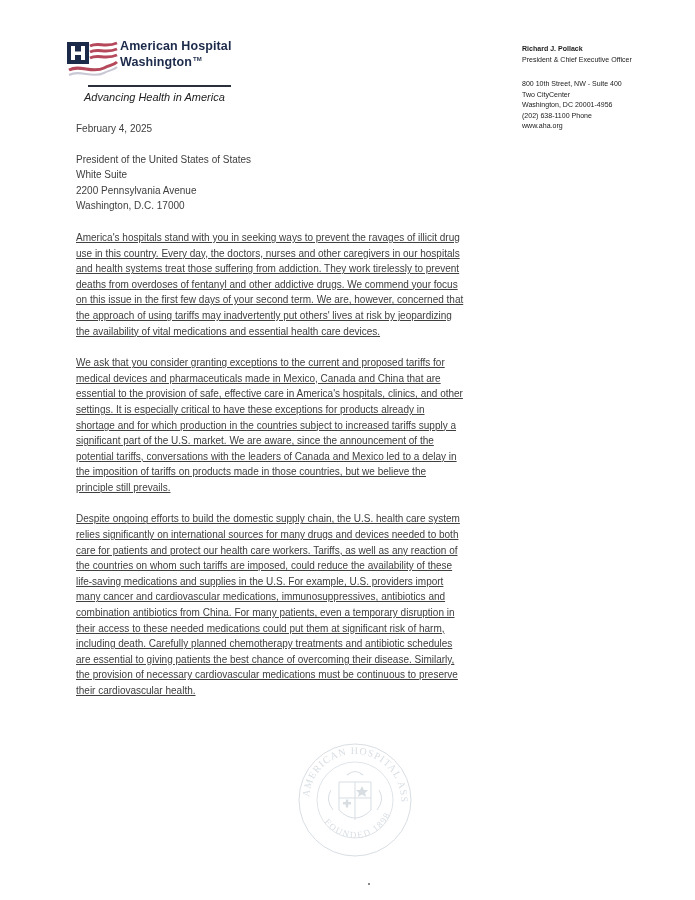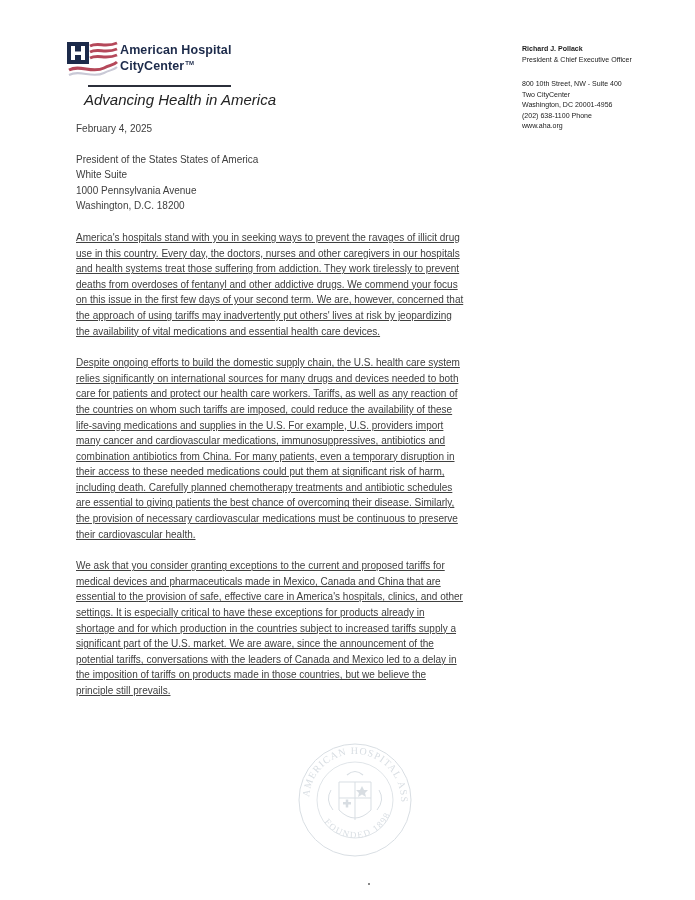--- a/index.html
+++ b/index.html
@@ -16,21 +16,21 @@
       color: #111111;
     }
     .logo-block {
       position: absolute;
       left: 66px;
       top: 40px;
       width: 175px;
     }
     .logo-row {
       display: flex;
-      align-items: center;
+      align-items: flex-start;
     }
     .logo-mark {
       width: 52px;
       height: 38px;
       position: relative;
     }
     .logo-name {
       margin-left: 2px;
       font-weight: bold;
       color: #1c2a4a;
@@ -49,21 +49,21 @@
       top: 45px;
       width: 143px;
       height: 1.5px;
       background: #2b2f3a;
     }
     .tagline {
       position: absolute;
       left: 18px;
       top: 51px;
       font-style: italic;
-      font-size: 15px;
+      font-size: 11px;
       color: #222;
       white-space: nowrap;
     }
     .sender {
       position: absolute;
       left: 522px;
       top: 44px;
       font-size: 8px;
       line-height: 10.5px;
       color: #1a1a1a;
@@ -122,21 +122,21 @@
         <rect x="5" y="11.5" width="14" height="3.5" fill="#ffffff"></rect>
         <path d="M24 6 C32 2, 40 8, 51 3" stroke="#b5485a" stroke-width="3" fill="none"></path>
         <path d="M24 12 C32 8, 40 14, 51 9" stroke="#b5485a" stroke-width="3" fill="none"></path>
         <path d="M24 18 C32 14, 40 20, 51 15" stroke="#b5485a" stroke-width="3" fill="none"></path>
         <path d="M3 30 C14 24, 26 34, 38 28 C44 25, 48 25, 51 22" stroke="#b5485a" stroke-width="3" fill="none"></path>
         <path d="M3 35 C14 29, 26 39, 38 33 C44 30, 48 30, 51 27" stroke="#c9c9d6" stroke-width="2" fill="none"></path>
       </svg>
     </div>
     <div class="logo-name">
       <div>American Hospital</div>
-      <div><span>CityCenter</span><span class="tm">TM</span></div>
+      <div><span>Washington</span><span class="tm">TM</span></div>
     </div>
   </div>
   <div class="logo-rule"></div>
   <div class="tagline">Advancing Health in America</div>
 </div>
 
 <div class="sender">
   <div class="name">Richard J. Pollack</div>
   <div>President &amp; Chief Executive Officer</div>
   <div class="addr">
@@ -144,53 +144,53 @@
     <div>Two CityCenter</div>
     <div>Washington, DC 20001-4956</div>
     <div>(202) 638-1100 Phone</div>
     <div>www.aha.org</div>
   </div>
 </div>
 
 <div class="letter">
   <div class="date">February 4, 2025</div>
   <div class="recipient">
-    <div>President of the States States of America</div>
+    <div>President of the United States of States</div>
     <div>White Suite</div>
-    <div>1000 Pennsylvania Avenue</div>
-    <div>Washington, D.C. 18200</div>
+    <div>2200 Pennsylvania Avenue</div>
+    <div>Washington, D.C. 17000</div>
   </div>
   <p class="para">America's hospitals stand with you in seeking ways to prevent the ravages of illicit drug
 use in this country. Every day, the doctors, nurses and other caregivers in our hospitals
 and health systems treat those suffering from addiction. They work tirelessly to prevent
 deaths from overdoses of fentanyl and other addictive drugs. We commend your focus
 on this issue in the first few days of your second term. We are, however, concerned that
 the approach of using tariffs may inadvertently put others' lives at risk by jeopardizing
 the availability of vital medications and essential health care devices.</p>
+  <p class="para">We ask that you consider granting exceptions to the current and proposed tariffs for
+medical devices and pharmaceuticals made in Mexico, Canada and China that are
+essential to the provision of safe, effective care in America's hospitals, clinics, and other
+settings. It is especially critical to have these exceptions for products already in
+shortage and for which production in the countries subject to increased tariffs supply a
+significant part of the U.S. market. We are aware, since the announcement of the
+potential tariffs, conversations with the leaders of Canada and Mexico led to a delay in
+the imposition of tariffs on products made in those countries, but we believe the
+principle still prevails.</p>
   <p class="para">Despite ongoing efforts to build the domestic supply chain, the U.S. health care system
 relies significantly on international sources for many drugs and devices needed to both
 care for patients and protect our health care workers. Tariffs, as well as any reaction of
 the countries on whom such tariffs are imposed, could reduce the availability of these
 life-saving medications and supplies in the U.S. For example, U.S. providers import
 many cancer and cardiovascular medications, immunosuppressives, antibiotics and
 combination antibiotics from China. For many patients, even a temporary disruption in
 their access to these needed medications could put them at significant risk of harm,
 including death. Carefully planned chemotherapy treatments and antibiotic schedules
 are essential to giving patients the best chance of overcoming their disease. Similarly,
 the provision of necessary cardiovascular medications must be continuous to preserve
 their cardiovascular health.</p>
-  <p class="para">We ask that you consider granting exceptions to the current and proposed tariffs for
-medical devices and pharmaceuticals made in Mexico, Canada and China that are
-essential to the provision of safe, effective care in America's hospitals, clinics, and other
-settings. It is especially critical to have these exceptions for products already in
-shortage and for which production in the countries subject to increased tariffs supply a
-significant part of the U.S. market. We are aware, since the announcement of the
-potential tariffs, conversations with the leaders of Canada and Mexico led to a delay in
-the imposition of tariffs on products made in those countries, but we believe the
-principle still prevails.</p>
 </div>
 
 <div class="seal">
   <svg width="120" height="120" viewBox="0 0 120 120">
     <defs>
       <path id="sealTop" d="M14 60 A46 46 0 0 1 106 60"></path>
       <path id="sealBottom" d="M24 72 A38 38 0 0 0 96 72"></path>
     </defs>
     <circle cx="60" cy="60" r="56" fill="none" stroke="#b9c3cc" stroke-width="1"></circle>
     <circle cx="60" cy="60" r="38" fill="none" stroke="#b9c3cc" stroke-width="0.8"></circle>

